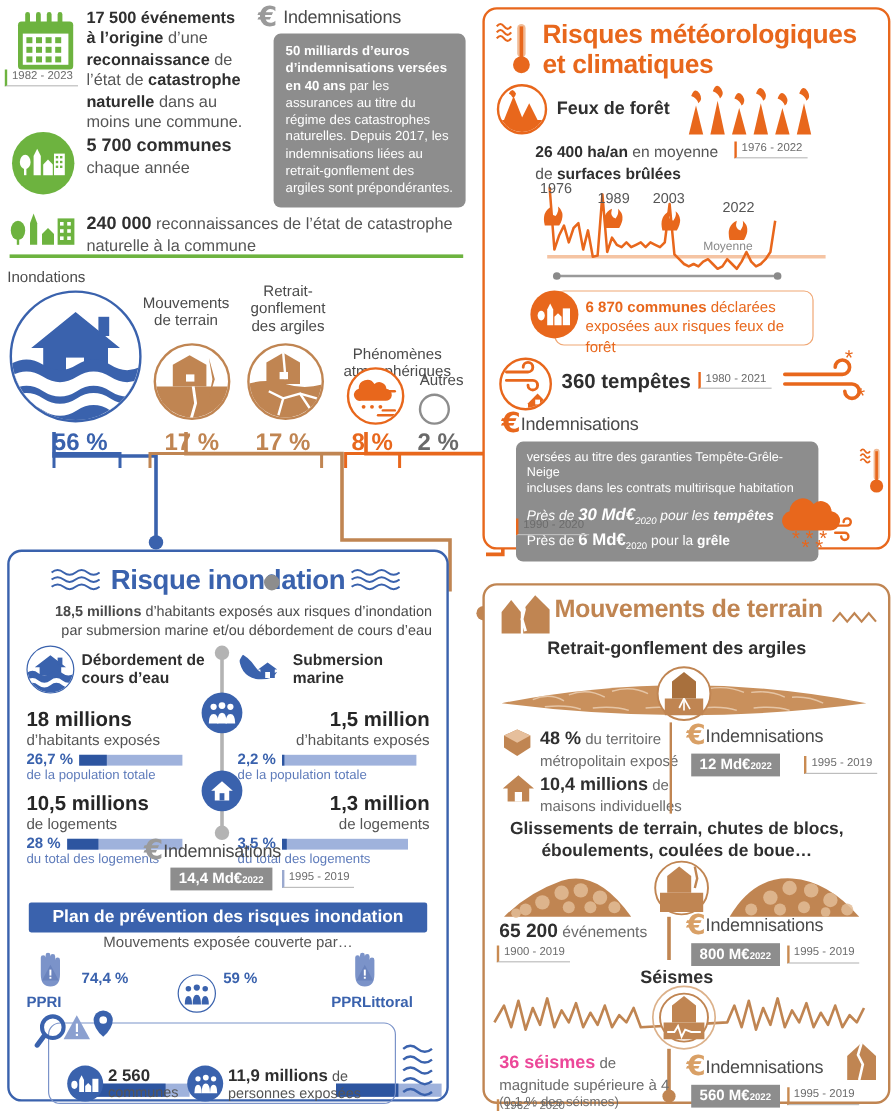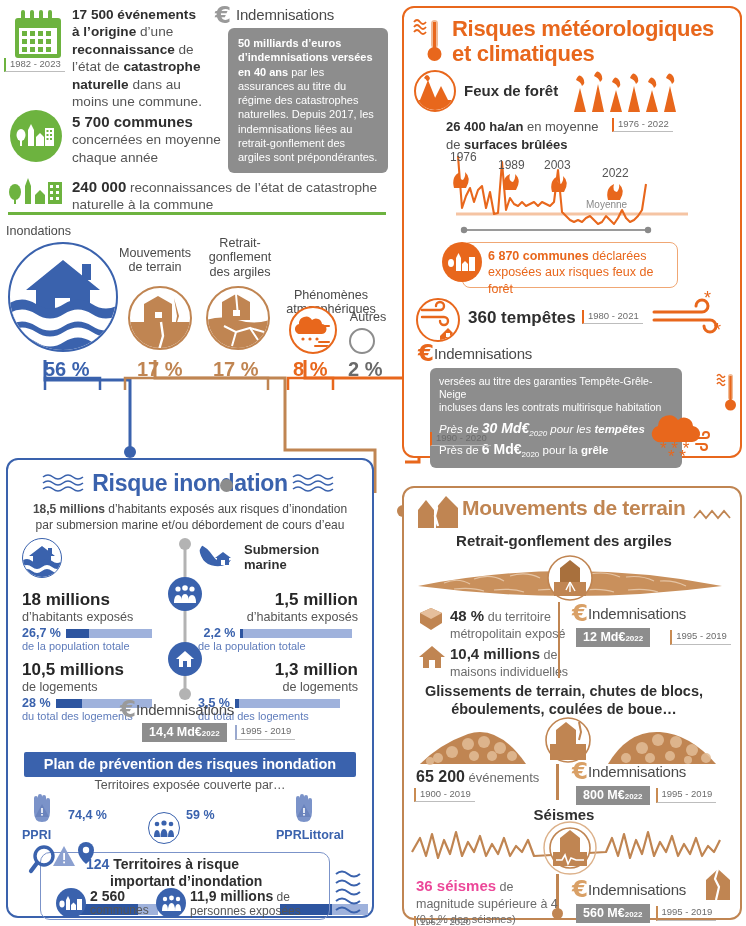--- a/index.html
+++ b/index.html
@@ -143,21 +143,20 @@
           <rect x="34" y="8" width="2" height="2"></rect>
         <rect x="30.5" y="12" width="2" height="2"></rect>
           <rect x="34" y="12" width="2" height="2"></rect>
         <rect x="30.5" y="16" width="2" height="2"></rect>
           <rect x="34" y="16" width="2" height="2"></rect>
       </g>
     </svg>
   </div>
   <div class="abs t1" style="left:72px;top:112px;width:180px;">
     <div class="b" style="font-size:15px;color:#2f2f2f;">5 700 communes</div>
-    <div>concernées en moyenne</div>
     <div>chaque année</div>
   </div>
 
   <div class="abs" style="left:8px;top:176px;width:60px;height:30px;">
     <svg width="60" height="30" viewBox="0 0 60 30">
       <g fill="#6db33f">
         <ellipse cx="7" cy="16" rx="6" ry="8"></ellipse>
           <rect x="6" y="20" width="2" height="8"></rect>
         <path d="M17,10 l3,-8 l3,8 l0,18 l-6,0 z"></path>
         <path d="M27,19 l5,-5 l5,5 l0,9 l-10,0 z"></path>
@@ -285,21 +284,21 @@
         </div>
         <svg width="46" height="22">
           <g stroke="#3a62ad" stroke-width="1.6" fill="none">
             <path d="M1,4 q5,-4 10,0 t10,0 t10,0 t10,0"></path>
             <path d="M1,10 q5,-4 10,0 t10,0 t10,0 t10,0"></path>
             <path d="M1,16 q5,-4 10,0 t10,0 t10,0 t10,0"></path>
           </g>
         </svg>
       </div>
 
-      <div style="text-align:center;font-size:12px;color:#4a4a4a;margin-top:4px;line-height:1.35;">
+      <div style="text-align:right;font-size:12px;color:#4a4a4a;margin-top:4px;line-height:1.35;">
         <span class="b">18,5 millions</span><span> d’habitants exposés aux risques d’inondation</span>
         <div>par submersion marine et/ou débordement de cours d’eau</div>
       </div>
 
       
       <svg class="abs" style="left:167px;top:78px;width:20px;height:162px;">
         <line x1="10" y1="4" x2="10" y2="158" stroke="#b3b3b3" stroke-width="3"></line>
         <circle cx="10" cy="6" r="6" fill="#b3b3b3"></circle>
         <circle cx="10" cy="156" r="6" fill="#b3b3b3"></circle>
       </svg>
@@ -325,20 +324,24 @@
       
       <div class="abs" style="left:14px;top:78px;width:158px;">
         <div style="display:flex;align-items:center;gap:6px;">
           <div class="circ" style="min-width:40px;width:40px;height:40px;border:1.6px solid #3a62ad;overflow:hidden;">
             <svg width="40" height="40" viewBox="0 0 40 40">
               <path d="M20,8 L33,18 L29,18 L29,25 L11,25 L11,18 L7,18 Z" fill="#3a62ad"></path>
               <rect x="26" y="10" width="4" height="6" fill="#3a62ad"></rect>
               <path d="M0,23 q5,-4 10,0 t10,0 t10,0 t10,0 L40,40 L0,40 Z" fill="#3a62ad"></path>
               <path d="M0,29 q5,-4 10,0 t10,0 t10,0 t10,0 L40,33 q-5,4 -10,0 t-10,0 t-10,0 t-10,0 Z" fill="#fff"></path>
             </svg>
+          </div>
+          <div style="font-weight:bold;font-size:13px;color:#2f2f2f;line-height:1.15;">
+            <div>Débordement de</div>
+            <div>cours d’eau</div>
           </div>
         </div>
         <div style="margin-top:12px;">
           <div class="bignum">18 millions</div>
           <div class="midtxt">d’habitants exposés</div>
           <div style="display:flex;align-items:center;gap:5px;margin-top:2px;">
             <span class="pctnum">26,7 %</span>
             <span class="bar" style="width:86px;">
                 <i style="width:26.7%"></i>
               </span>
@@ -369,21 +372,21 @@
             </svg>
           </div>
           <div style="font-weight:bold;font-size:13px;color:#2f2f2f;line-height:1.15;text-align:left;">
             <div>Submersion</div>
             <div>marine</div>
           </div>
         </div>
         <div style="margin-top:12px;">
           <div class="bignum">1,5 million</div>
           <div class="midtxt">d’habitants exposés</div>
-          <div style="display:flex;align-items:center;gap:5px;margin-top:2px;justify-content:center;">
+          <div style="display:flex;align-items:center;gap:5px;margin-top:2px;justify-content:flex-start;">
             <span class="pctnum">2,2 %</span>
             <span class="bar" style="width:112px;">
                 <i style="width:2.2%"></i>
               </span>
           </div>
           <div class="subtxt" style="text-align:left;">de la population totale</div>
         </div>
         <div style="margin-top:8px;">
           <div class="bignum">1,3 million</div>
           <div class="midtxt">de logements</div>
@@ -402,21 +405,21 @@
         <span class="euro gray">€</span>
         <span class="indem-title" style="margin-top:3px;">Indemnisations</span>
       </div>
       <div class="abs" style="left:134px;top:263px;display:flex;align-items:center;gap:8px;">
         <span class="gray-chip"><span>14,4 Md€</span><sub>2022</sub></span>
         <span class="date-badge blue">1995 - 2019</span>
       </div>
 
       
       <div class="abs blue-band" style="left:16px;top:292px;width:332px;">Plan de prévention des risques inondation</div>
-      <div class="abs" style="left:16px;top:318px;width:332px;text-align:center;font-size:12.5px;color:#555;">Territoires exposée couverte par…</div>
+      <div class="abs" style="left:16px;top:318px;width:332px;text-align:center;font-size:12.5px;color:#555;">Mouvements exposée couverte par…</div>
 
       <div class="abs" style="left:18px;top:332px;width:36px;height:36px;">
         <svg width="36" height="36" viewBox="0 0 36 36">
           <path d="M8,14 L8,6 a2,2 0 0,1 4,0 L12,13 L12,4 a2,2 0 0,1 4,0 L16,13 L16,5 a2,2 0 0,1 4,0 L20,14 L20,8 a2,2 0 0,1 4,0 L24,20 q0,10 -8,10 q-8,0 -8,-10 Z" fill="#7b93c9"></path>
           <path d="M16,12 L23,25 L9,25 Z" fill="#6a83bd"></path>
           <rect x="15.2" y="16" width="1.6" height="5" fill="#fff"></rect>
             <rect x="15.2" y="22" width="1.6" height="1.6" fill="#fff"></rect>
         </svg>
       </div>
       <div class="abs" style="left:14px;top:368px;font-weight:bold;font-size:12.5px;color:#3a62ad;">PPRI</div>
@@ -452,25 +455,20 @@
       <div class="abs" style="left:32px;top:392px;width:290px;height:68px;border:1.6px solid #7b93c9;border-radius:10px;"></div>
       <svg class="abs" style="left:22px;top:380px;width:70px;height:40px;">
         <circle cx="14" cy="16" r="9" fill="none" stroke="#3a62ad" stroke-width="3.4"></circle>
         <path d="M7,23 L1,31" stroke="#3a62ad" stroke-width="4.2" stroke-linecap="round"></path>
         <path d="M34,6 L45,26 L23,26 Z" fill="#8ba0d0"></path>
         <rect x="33.2" y="13" width="1.8" height="7" fill="#fff"></rect>
           <rect x="33.2" y="21.5" width="1.8" height="1.8" fill="#fff"></rect>
         <path d="M56,2 a8,8 0 0,1 8,8 q0,7 -8,14 q-8,-7 -8,-14 a8,8 0 0,1 8,-8 Z" fill="#3a62ad"></path>
         <circle cx="56" cy="10" r="3.2" fill="#fff"></circle>
       </svg>
-      <div class="abs" style="left:78px;top:396px;width:240px;font-size:14px;color:#2f2f2f;line-height:1.2;">
-        <span class="b" style="color:#3a62ad;">124</span>
-        <span class="b">Territoires à risque</span>
-        <div class="b" style="margin-left:24px;">important d’inondation</div>
-      </div>
       <div class="abs circ" style="left:48px;top:428px;width:30px;height:30px;background:#3a62ad;overflow:hidden;">
         <svg width="24" height="16" viewBox="0 0 24 16">
             <g fill="#fff">
           <ellipse cx="3" cy="9" rx="2.6" ry="3.4"></ellipse>
               <path d="M7,5 l2,-4 l2,4 l0,10 l-4,0 z"></path>
           <path d="M12,10 l2.5,-2.5 l2.5,2.5 l0,5 l-5,0 z"></path>
               <rect x="18" y="4" width="5" height="11"></rect>
         </g>
           </svg>
       </div>

